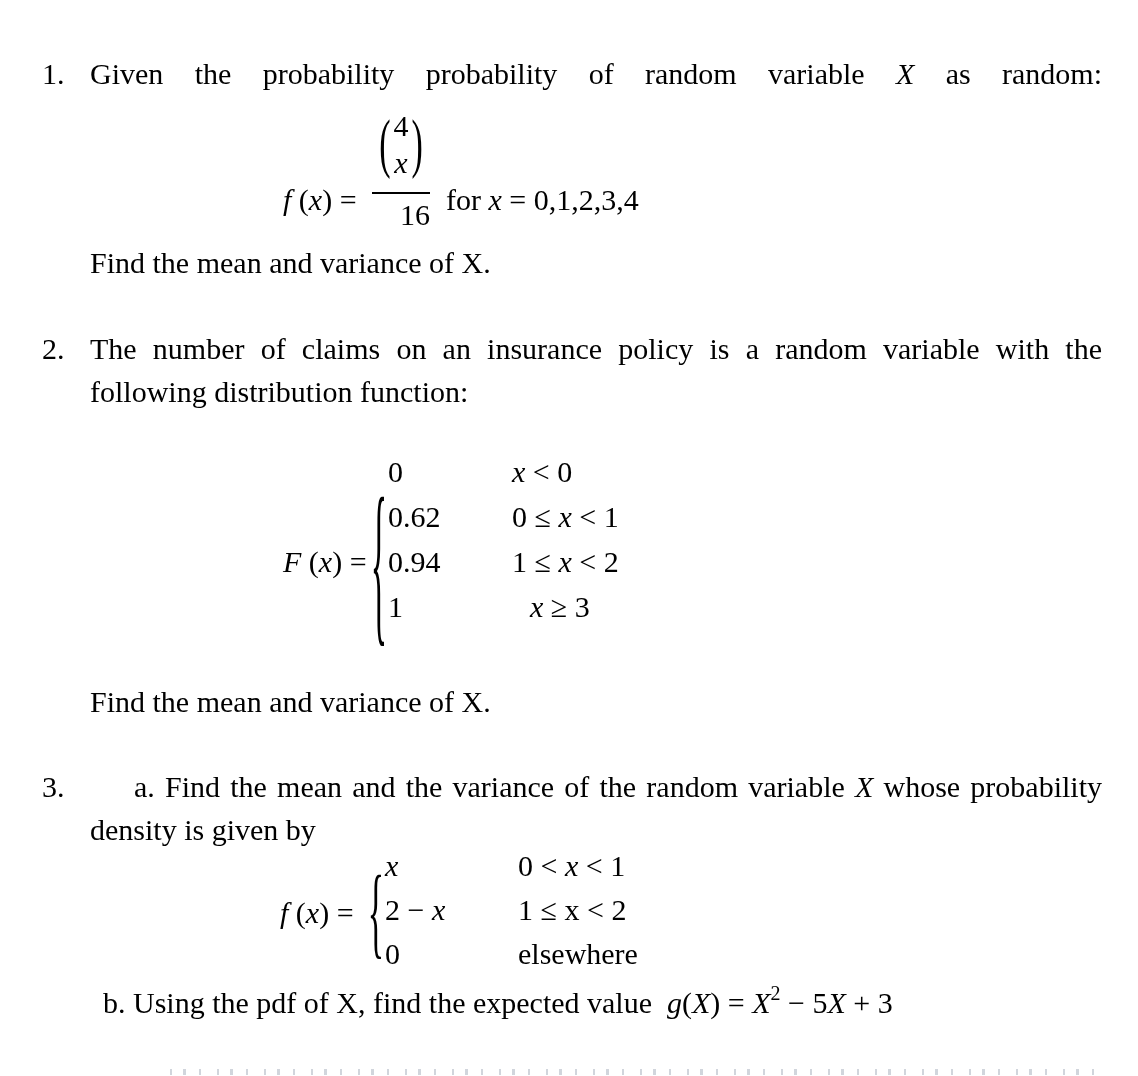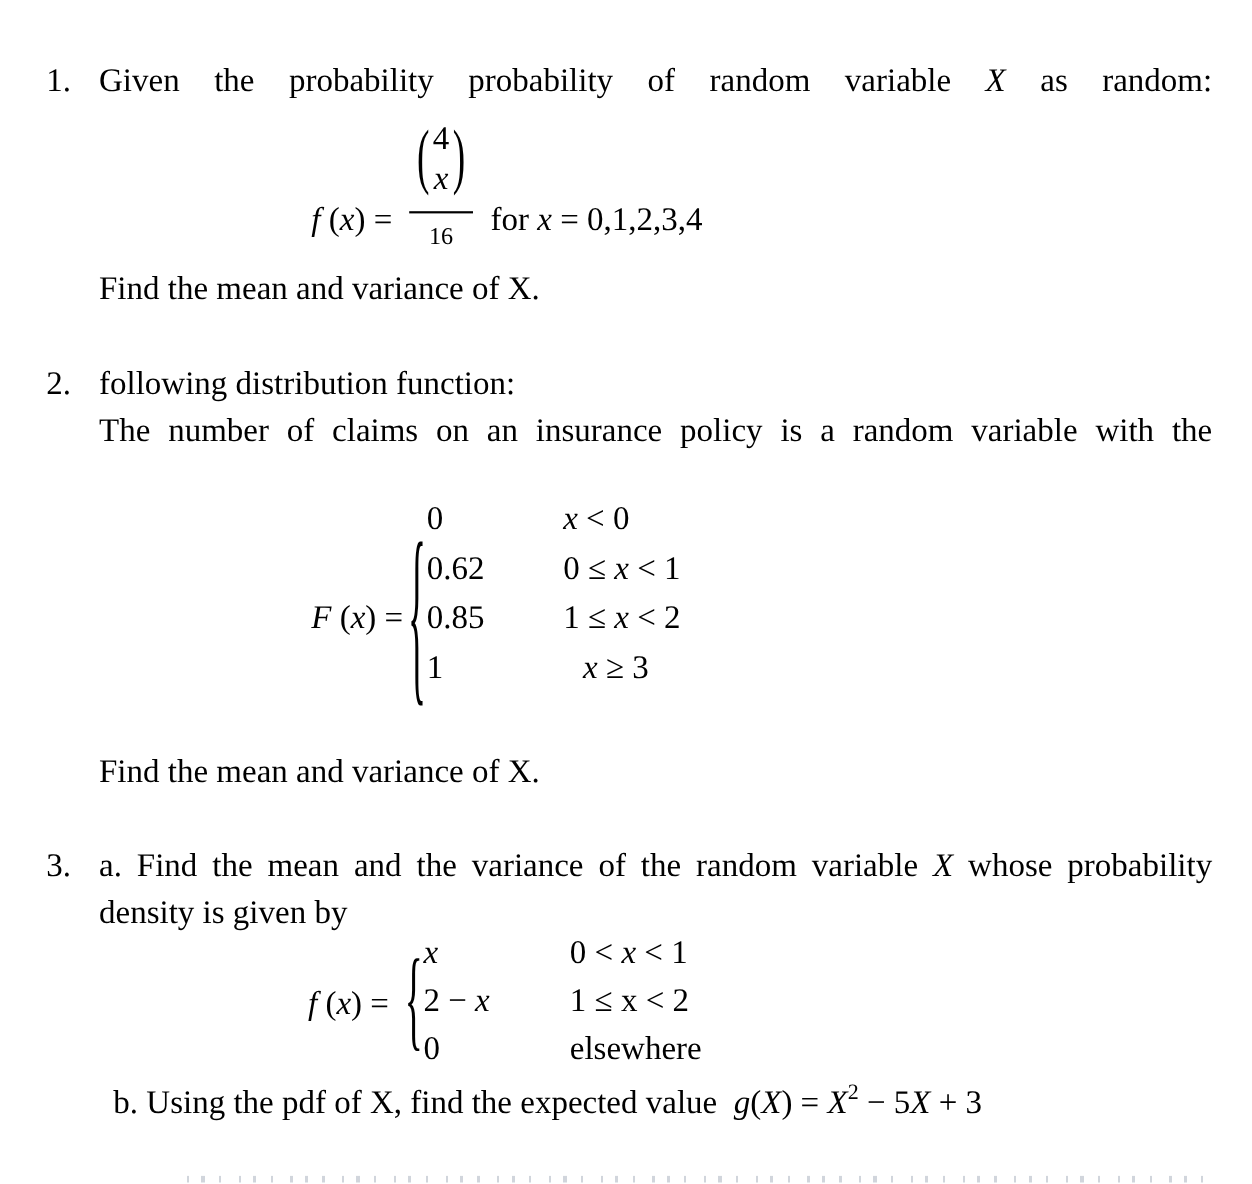--- a/index.html
+++ b/index.html
@@ -24,21 +24,21 @@
   .pline { line-height:43px; }
 
   
   .frac { width:58px; text-align:center; }
   .binom { display:flex; align-items:center; justify-content:center; height:86px; }
   .binom-col { display:flex; flex-direction:column; align-items:center; gap:9px;
                font-size:30px; line-height:28px; padding:0 3px; }
   .stretch { display:inline-block; font-size:34px; line-height:34px; transform-origin:center; }
   .paren-s { transform:scaleY(1.95); }
   .fbar { border-top:2px solid #000; margin-top:5px; }
-  .fden { font-size:22px; line-height:30px; margin-top:6px; }
+  .fden { font-size:30px; line-height:30px; margin-top:6px;text-align:right; }
 
   
   .brace-wrap { display:flex; align-items:center; justify-content:center; width:16px; }
   .brace-tall .stretch { transform:scaleY(5.3); }
   .brace-short .stretch { transform:scaleY(3.0); }
   .prow { display:flex; align-items:center; }
   .h45 { height:45px; }
   .h44 { height:44px; }
   .pval-w124 { width:124px; flex:0 0 124px; }
   .pval-w133 { width:133px; flex:0 0 133px; }
@@ -76,56 +76,56 @@
   <div class="fden">16</div>
 </div>
 
 <div class="abs t30" style="left:446px; top:183px;"><span>for </span><span class="it">x</span><span> = 0,1,2,3,4</span></div>
 
 <div class="abs t30" style="left:90px; top:246px;">Find the mean and variance of X.</div>
 
 <div class="abs itemrow t30" style="left:42px; top:327px; width:1060px;">
   <span class="num pline">2.</span>
   <span class="itembody">
+    <span class="pline just" style="display:block;">The number of claims on an insurance policy is a random variable with the</span>
     <span class="pline" style="display:block;">following distribution function:</span>
-    <span class="pline just" style="display:block;">The number of claims on an insurance policy is a random variable with the</span>
   </span>
 </div>
 
 <div class="abs t30" style="left:283px; top:545px;"><span class="it">F</span><span> (</span><span class="it">x</span><span>) =</span></div>
 
 <div class="abs brace-wrap brace-tall" style="left:371px; top:449px; height:230px;">
   <span class="stretch">{</span>
 </div>
 
 <div class="abs t30" style="left:388px; top:449px;">
   <div class="prow h45">
     <span class="pval-w124"><span>0</span></span>
     <span><span class="it">x</span><span> &lt; 0</span></span>
   </div>
   <div class="prow h45">
     <span class="pval-w124"><span>0.62</span></span>
     <span><span>0 ≤ </span><span class="it">x</span><span> &lt; 1</span></span>
   </div>
   <div class="prow h45">
-    <span class="pval-w124"><span>0.85</span></span>
+    <span class="pval-w124"><span>0.94</span></span>
     <span><span>1 ≤ </span><span class="it">x</span><span> &lt; 2</span></span>
   </div>
   <div class="prow h45">
     <span class="pval-w124"><span>1</span></span>
     <span class="indent18"><span class="it">x</span><span> ≥ 3</span></span>
   </div>
 </div>
 
 <div class="abs t30" style="left:90px; top:685px;">Find the mean and variance of X.</div>
 
 <div class="abs itemrow t30" style="left:42px; top:765px; width:1060px;">
   <span class="num pline">3.</span>
   <span class="itembody">
-    <span class="pline just" style="display:block;"><span>a. Find the mean and the variance of the random variable </span><span class="it">X</span><span> whose probability</span></span>
+    <span class="pline just" style="display:block;margin-left:44px;"><span>a. Find the mean and the variance of the random variable </span><span class="it">X</span><span> whose probability</span></span>
     <span class="pline" style="display:block;">density is given by</span>
   </span>
 </div>
 
 <div class="abs t30" style="left:280px; top:896px;"><span class="it">f</span><span> (</span><span class="it">x</span><span>) =</span></div>
 
 <div class="abs brace-wrap brace-short" style="left:368px; top:846px; height:132px;">
   <span class="stretch">{</span>
 </div>
 

